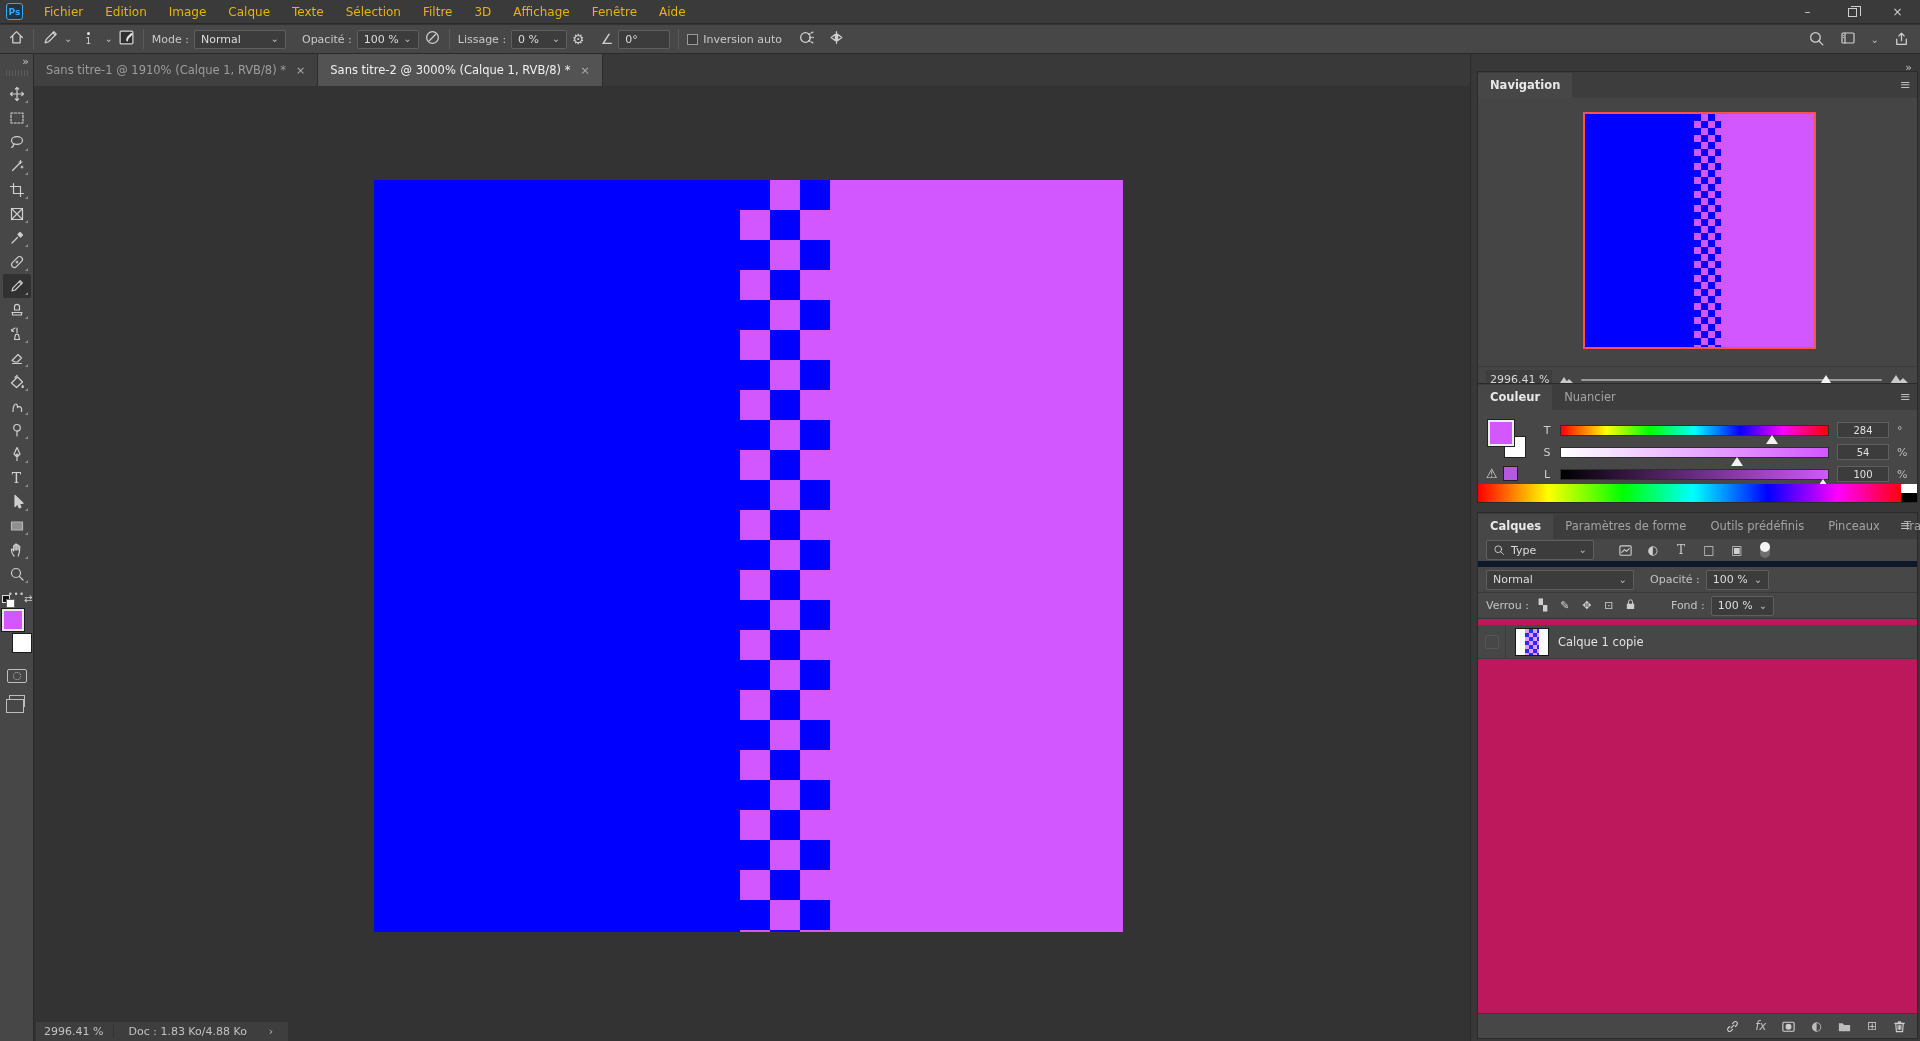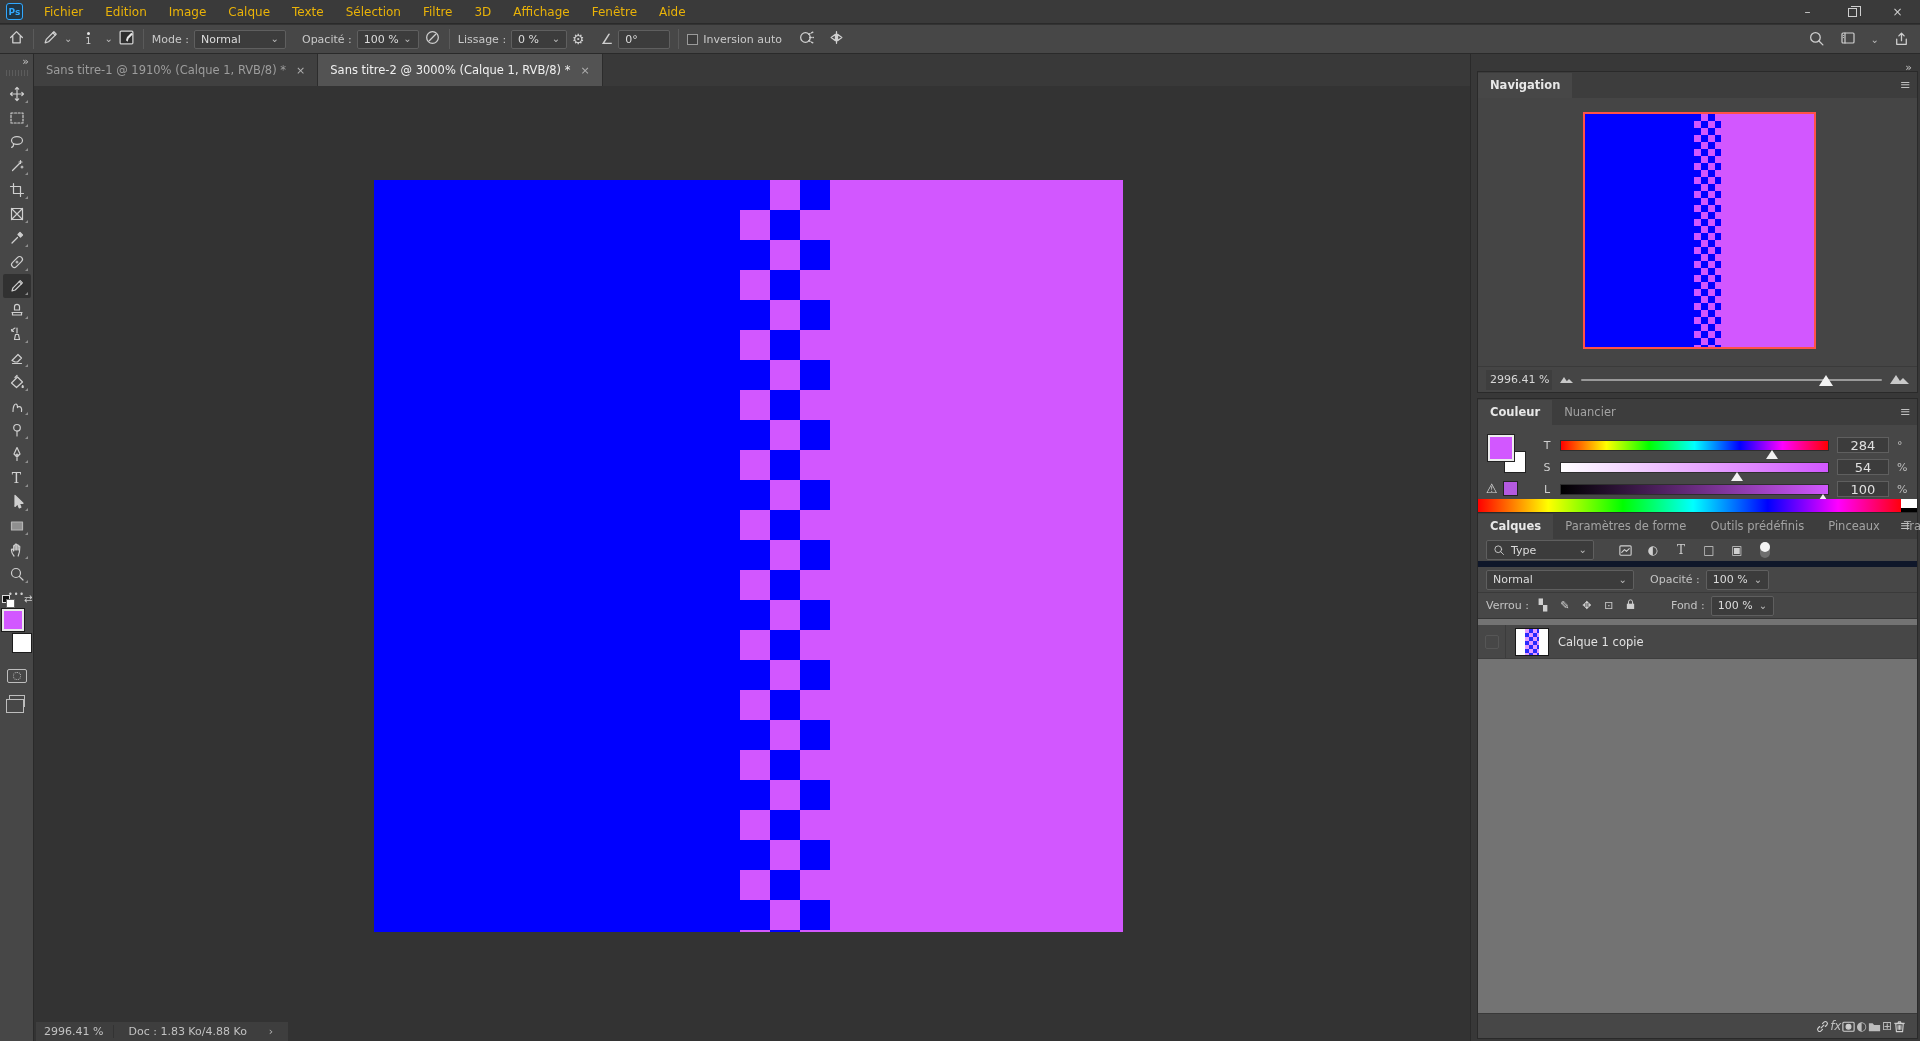--- a/index.html
+++ b/index.html
@@ -87,33 +87,33 @@
     background:repeating-conic-gradient(var(--blue) 0% 25%,var(--violet) 0% 50%);
     background-size:14px 14px;background-position:7px 0}
   .nav-zoomrow{height:26px;display:flex;align-items:center;background:#454545;border-top:1px solid #3a3a3a;padding:0 8px;gap:8px}
   .nav-zoomval{width:66px;font-size:11px;color:#d8d8d8;background:#3e3e3e;height:20px;display:flex;align-items:center;padding-left:4px}
   .mtn{display:flex;align-items:flex-end}
   .tri{width:0;height:0;border-left:4px solid transparent;border-right:4px solid transparent;border-bottom:6px solid #c9c9c9}
   .tri.big{border-left-width:6px;border-right-width:6px;border-bottom-width:9px}
   .nav-track{position:relative;flex:1;height:2px;background:#9a9a9a;border-radius:1px}
   .nav-thumbtri{position:absolute;left:79%;top:-4px;width:0;height:0;border-left:7px solid transparent;border-right:7px solid transparent;border-bottom:11px solid #f2f2f2}
   
-  .color-pnl{top:344px;height:120px}
+  .color-pnl{top:329px;height:120px}
   .color-body{position:relative;height:92px;background:var(--panel);padding:10px 6px 0 64px}
   .cw{position:absolute;left:10px;top:10px;width:46px;height:42px}
   .cw-fg{position:absolute;left:0;top:0;width:26px;height:26px;background:var(--violet);border:2px solid #ececec;outline:1px solid #222;z-index:2}
   .cw-bg{position:absolute;left:16px;top:16px;width:22px;height:22px;background:#fff;border:1px solid #222}
   .cw-warn{position:absolute;left:8px;top:56px;display:flex;gap:5px;align-items:center}
   .warn-glyph{color:#dcdcdc;font-size:13px}
   .warn-swatch{width:15px;height:15px;background:#b45ae0;border:1px solid #222}
   .slider-row{display:flex;align-items:center;gap:8px;height:20px}
   .sl-label{width:10px;font-size:11px;color:#cfcfcf;text-align:center}
   .sl-track{position:relative;flex:1;height:11px;border:1px solid #2e2e2e}
   .sl-thumb{position:absolute;top:9px;width:0;height:0;border-left:6px solid transparent;border-right:6px solid transparent;border-bottom:9px solid #f2f2f2;transform:translateX(-6px)}
-  .sl-val{width:52px;height:16px;background:var(--field);border:1px solid var(--field-br);font-size:13px;display:flex;align-items:center;justify-content:center;color:#e0e0e0}
+  .sl-val{width:52px;height:16px;background:var(--field);border:1px solid var(--field-br);font-size:10px;display:flex;align-items:center;justify-content:center;color:#e0e0e0}
   .sl-unit{width:14px;font-size:11px;color:#bdbdbd}
   .hue-g{background:linear-gradient(to right,#f00 0%,#ff0 17%,#0f0 33%,#0ff 50%,#00f 67%,#f0f 83%,#f00 100%)}
   .sat-g{background:linear-gradient(to right,#fff,#d257ff)}
   .lum-g{background:linear-gradient(to right,#000,#d257ff)}
   .ramp{position:absolute;left:0;right:0;bottom:0;height:18px;background:linear-gradient(to right,#f00 0%,#ff0 16%,#0f0 33%,#0ff 49%,#00f 66%,#f0f 82%,#f00 97%,#f00 100%)}
   .ramp-end{position:absolute;right:0;top:0;width:16px;height:18px}
   .ramp-end .w{position:absolute;top:0;right:0;width:16px;height:9px;background:#fff}
   .ramp-end .b{position:absolute;bottom:0;right:0;width:16px;height:9px;background:#000}
   
   .layers-pnl{top:458px;height:527px;display:flex;flex-direction:column}
@@ -124,38 +124,38 @@
   .f-ico svg{width:15px;height:15px;vertical-align:middle}
   .toggle-pill{width:10px;height:16px;background:#6e6e6e;border-radius:5px;position:relative;margin-left:6px}
   .toggle-pill i{position:absolute;left:0px;top:0px;width:10px;height:10px;background:#f4f4f4;border-radius:50%}
   .blend-row{height:26px;border-bottom:1px solid #3a3a3a}
   .blend-select{display:flex;align-items:center;justify-content:space-between;background:var(--field);border:1px solid var(--field-br);border-radius:2px;height:20px;padding:0 6px;width:148px;font-size:11px}
   .small-label{font-size:11px;color:#c3c3c3;white-space:nowrap}
   .val-box{display:flex;align-items:center;gap:6px;background:var(--field);border:1px solid var(--field-br);border-radius:2px;height:20px;padding:0 6px;font-size:11px}
   .lock-row{height:26px;border-bottom:1px solid #353535}
   .lk{color:#cfcfcf;font-size:11px;width:16px;text-align:center}
   .lk svg{width:13px;height:13px}
-  .layers-list{flex:1;background:#737373;overflow:hidden;padding-top:6px}
+  .layers-list{flex:1;background:#be185d;overflow:hidden;padding-top:6px}
   .layer-row{position:relative;height:34px;display:flex;align-items:center;border-bottom:1px solid #3e3e3e;background:var(--panel)}
   .layer-row.sel{background:#6b6b6b}
   .eye-col{width:28px;height:100%;display:flex;align-items:center;justify-content:center;border-right:1px solid #3c3c3c}
   .eye-col svg{width:16px;height:12px}
   .eye-empty{width:14px;height:14px;border:1px solid #565656;border-radius:2px}
   .lthumb{width:34px;height:28px;border:1px solid #181818;background:#fff;position:relative;margin:0 9px;overflow:hidden}
   .lthumb .pat{position:absolute;left:28%;top:0;width:44%;height:100%;
     background:repeating-conic-gradient(#2a2aff 0% 25%,#e49bff 0% 50%);background-size:8px 8px}
   .lthumb.narrow{width:13px;margin-left:19px;margin-right:20px}
   .lthumb.narrow .pat{left:0;width:100%;background-size:7px 7px}
   .lthumb.split .l{position:absolute;left:0;top:0;width:50%;height:100%;background:var(--blue)}
   .lthumb.split .r{position:absolute;right:0;top:0;width:50%;height:100%;background:var(--violet)}
   .lname{font-size:11.5px;color:#e2e2e2}
   .lname.it{font-style:italic}
   .llock{position:absolute;right:10px;color:#cfcfcf}
   .llock svg{width:13px;height:13px}
-  .lp-bottom{height:25px;background:var(--panel);border-top:1px solid #393939;display:flex;align-items:center;justify-content:flex-end;padding-right:10px}
+  .lp-bottom{height:25px;background:var(--panel);border-top:1px solid #393939;display:flex;align-items:center;justify-content:flex-end;gap:15px;padding-right:10px}
   .bi{color:#bdbdbd;font-size:12px;display:flex;align-items:center}
   .bi svg{width:15px;height:15px}
   .fx-txt{font-style:italic;font-size:12px;color:#bdbdbd}
 </style>
 </head>
 <body>
 
 <div class="root">
 
   <div class="menubar">

